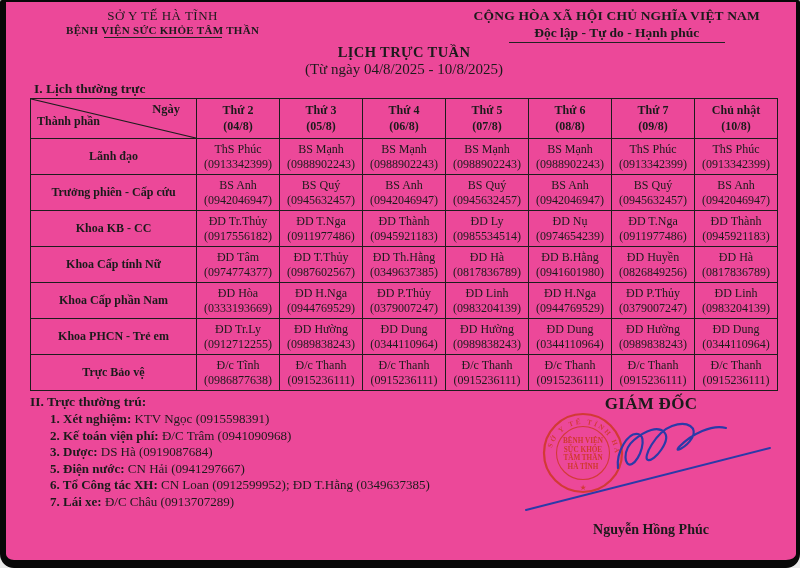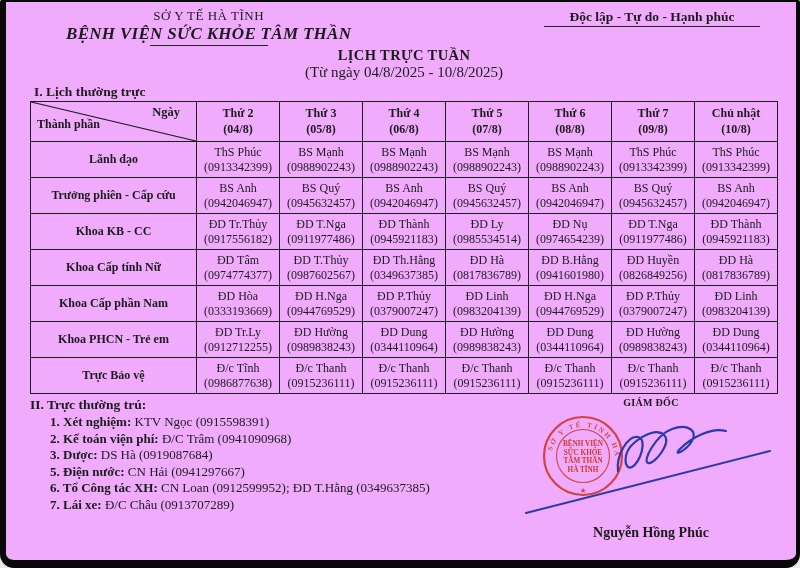--- a/index.html
+++ b/index.html
@@ -1,31 +1,31 @@
 <!DOCTYPE html>
 <html lang="vi"><head>
 <meta charset="utf-8">
 <style>
   * { margin:0; padding:0; box-sizing:border-box; }
   html,body { width:800px; height:568px; background:#e9e9e9; }
   body { font-family:"Liberation Serif","DejaVu Serif",serif; color:#1b1b1b; }
 
   .page {
-    position:relative; width:800px; height:568px; background:#f0abfc;
+    position:relative; width:800px; height:568px; background:#ec4899;
     border-left:6px solid #080808; border-top:2px solid #080808;
     border-right:4px solid #080808; border-bottom:8px solid #080808;
     border-radius:2px 2px 14px 14px;
     padding:6px 16px 0 22px; overflow:hidden;
   }
 
   
   .header-row { display:flex; justify-content:space-between; align-items:flex-start; }
   .hdr-left { text-align:center; margin-left:38px; }
   .hdr-left .l1 { font-size:13px; letter-spacing:.5px; }
-  .hdr-left .l2 { font-size:17px; font-weight:bold; letter-spacing:.3px;font-style:italic; }
+  .hdr-left .l2 { font-size:11px; font-weight:bold; letter-spacing:.3px; }
   .hdr-left .rule { width:118px; border-bottom:1.4px solid #222; margin:1px auto 0; }
   .hdr-right { text-align:center; margin-right:20px; }
   .hdr-right .l1 { font-size:13.5px; font-weight:bold; letter-spacing:.2px; }
   .hdr-right .l2 { font-size:13.5px; font-weight:bold; margin-top:1px; }
   .hdr-right .rule { width:216px; border-bottom:1.4px solid #222; margin:1px auto 0; }
 
   
   .title-block { text-align:center; margin-top:1px; }
   .title-main { font-size:14.5px; font-weight:bold; letter-spacing:.4px;text-align:center; }
   .title-sub  { font-size:15px; margin-top:0px; }
@@ -48,37 +48,38 @@
 
   
   .bottom-row { display:flex; margin-top:3px; }
   .sec2 { flex:1 1 auto; }
   .sec2-heading { font-size:13.5px; font-weight:bold; margin-left:2px; }
   .sec2-list { margin-left:22px; margin-top:1px; }
   .sec2-item { font-size:13px; line-height:16.5px; }
   .sec2-item b { font-weight:bold; }
 
   .sign-block { position:relative; width:258px; flex:0 0 258px; height:150px; }
-  .sign-title { text-align:center; font-size:10px; font-weight:bold; letter-spacing:.3px; }
+  .sign-title { text-align:center; font-size:17px; font-weight:bold; letter-spacing:.3px; }
   .sign-name { position:absolute; left:0; right:0; bottom:6px; text-align:center; font-size:14px; font-weight:bold; }
   svg.stamp { position:absolute; left:18px; top:16px; }
   svg.signature { position:absolute; left:0; top:8px; pointer-events:none; }
 </style>
 </head>
 <body>
 
 <div class="page">
 
   <div class="header-row">
     <div class="hdr-left">
       <div class="l1">SỞ Y TẾ HÀ TĨNH</div>
       <div class="l2">BỆNH VIỆN SỨC KHỎE TÂM THẦN</div>
       <div class="rule"></div>
     </div>
     <div class="hdr-right">
+      <div class="l1">CỘNG HÒA XÃ HỘI CHỦ NGHĨA VIỆT NAM</div>
       <div class="l2">Độc lập - Tự do - Hạnh phúc</div>
       <div class="rule"></div>
     </div>
   </div>
 
   <div class="title-block">
     <div class="title-main">LỊCH TRỰC TUẦN</div>
     <div class="title-sub">(Từ ngày 04/8/2025 - 10/8/2025)</div>
   </div>
 

